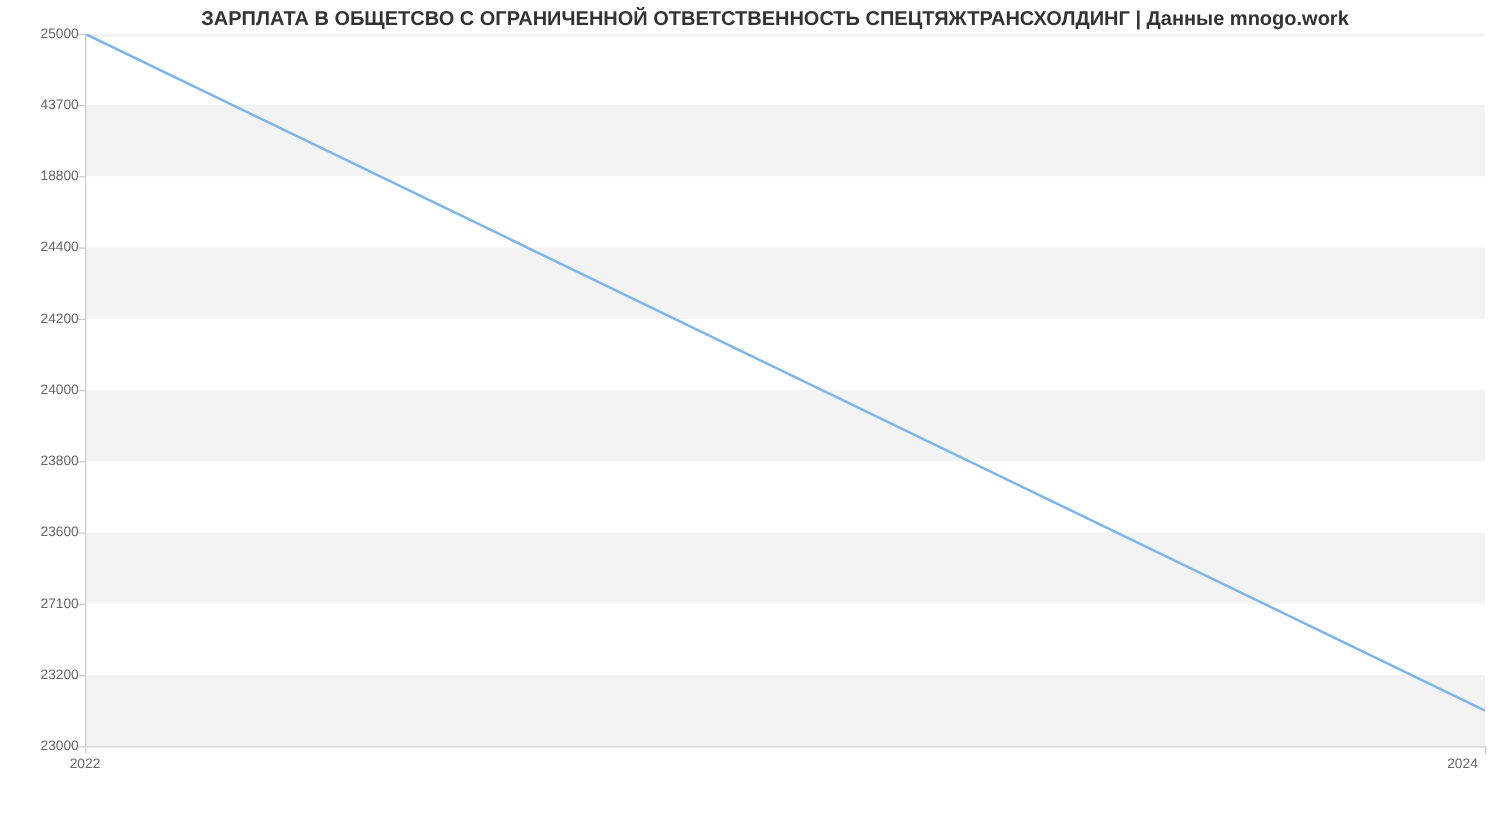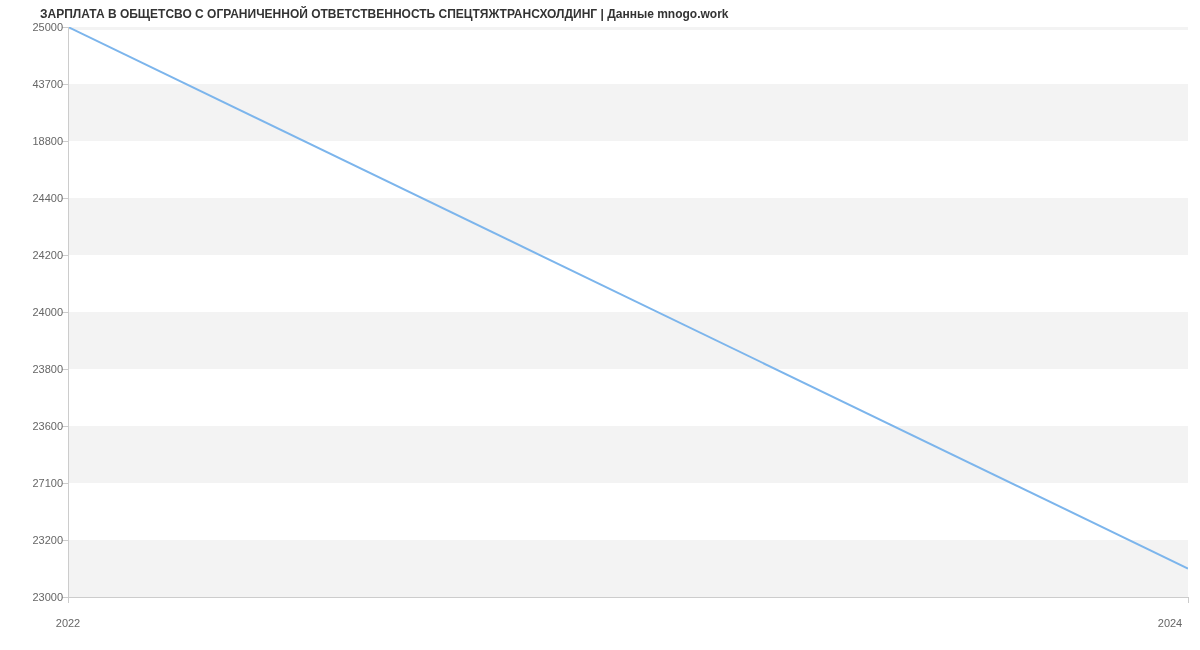--- a/index.html
+++ b/index.html
@@ -15,22 +15,22 @@
       top: 0;
       left: 0;
       width: 1200px;
       height: 650px;
     }
     .chart-title {
       position: absolute;
       top: 7px;
       left: 0;
       width: 100%;
-      text-align: left;
-      font-size: 12px;
+      text-align: center;
+      font-size: 16px;
       font-weight: bold;
       color: #333333;
       padding-left: 40px;
     }
     .plot-area {
       position: absolute;
       left: 68px;
       top: 27px;
       width: 1120px;
       height: 570px;
@@ -63,21 +63,20 @@
       width: 6px;
       height: 1px;
       background: #cccccc;
     }
     .x-tick-label {
       position: absolute;
       top: 605px;
       font-size: 11px;
       color: #666666;
       transform: translateX(-50%);
-      margin-top: 12px;
     }
     .x-tick-mark {
       position: absolute;
       top: 597px;
       width: 1px;
       height: 6px;
       background: #cccccc;
     }
     .axis-line-x {
       position: absolute;

